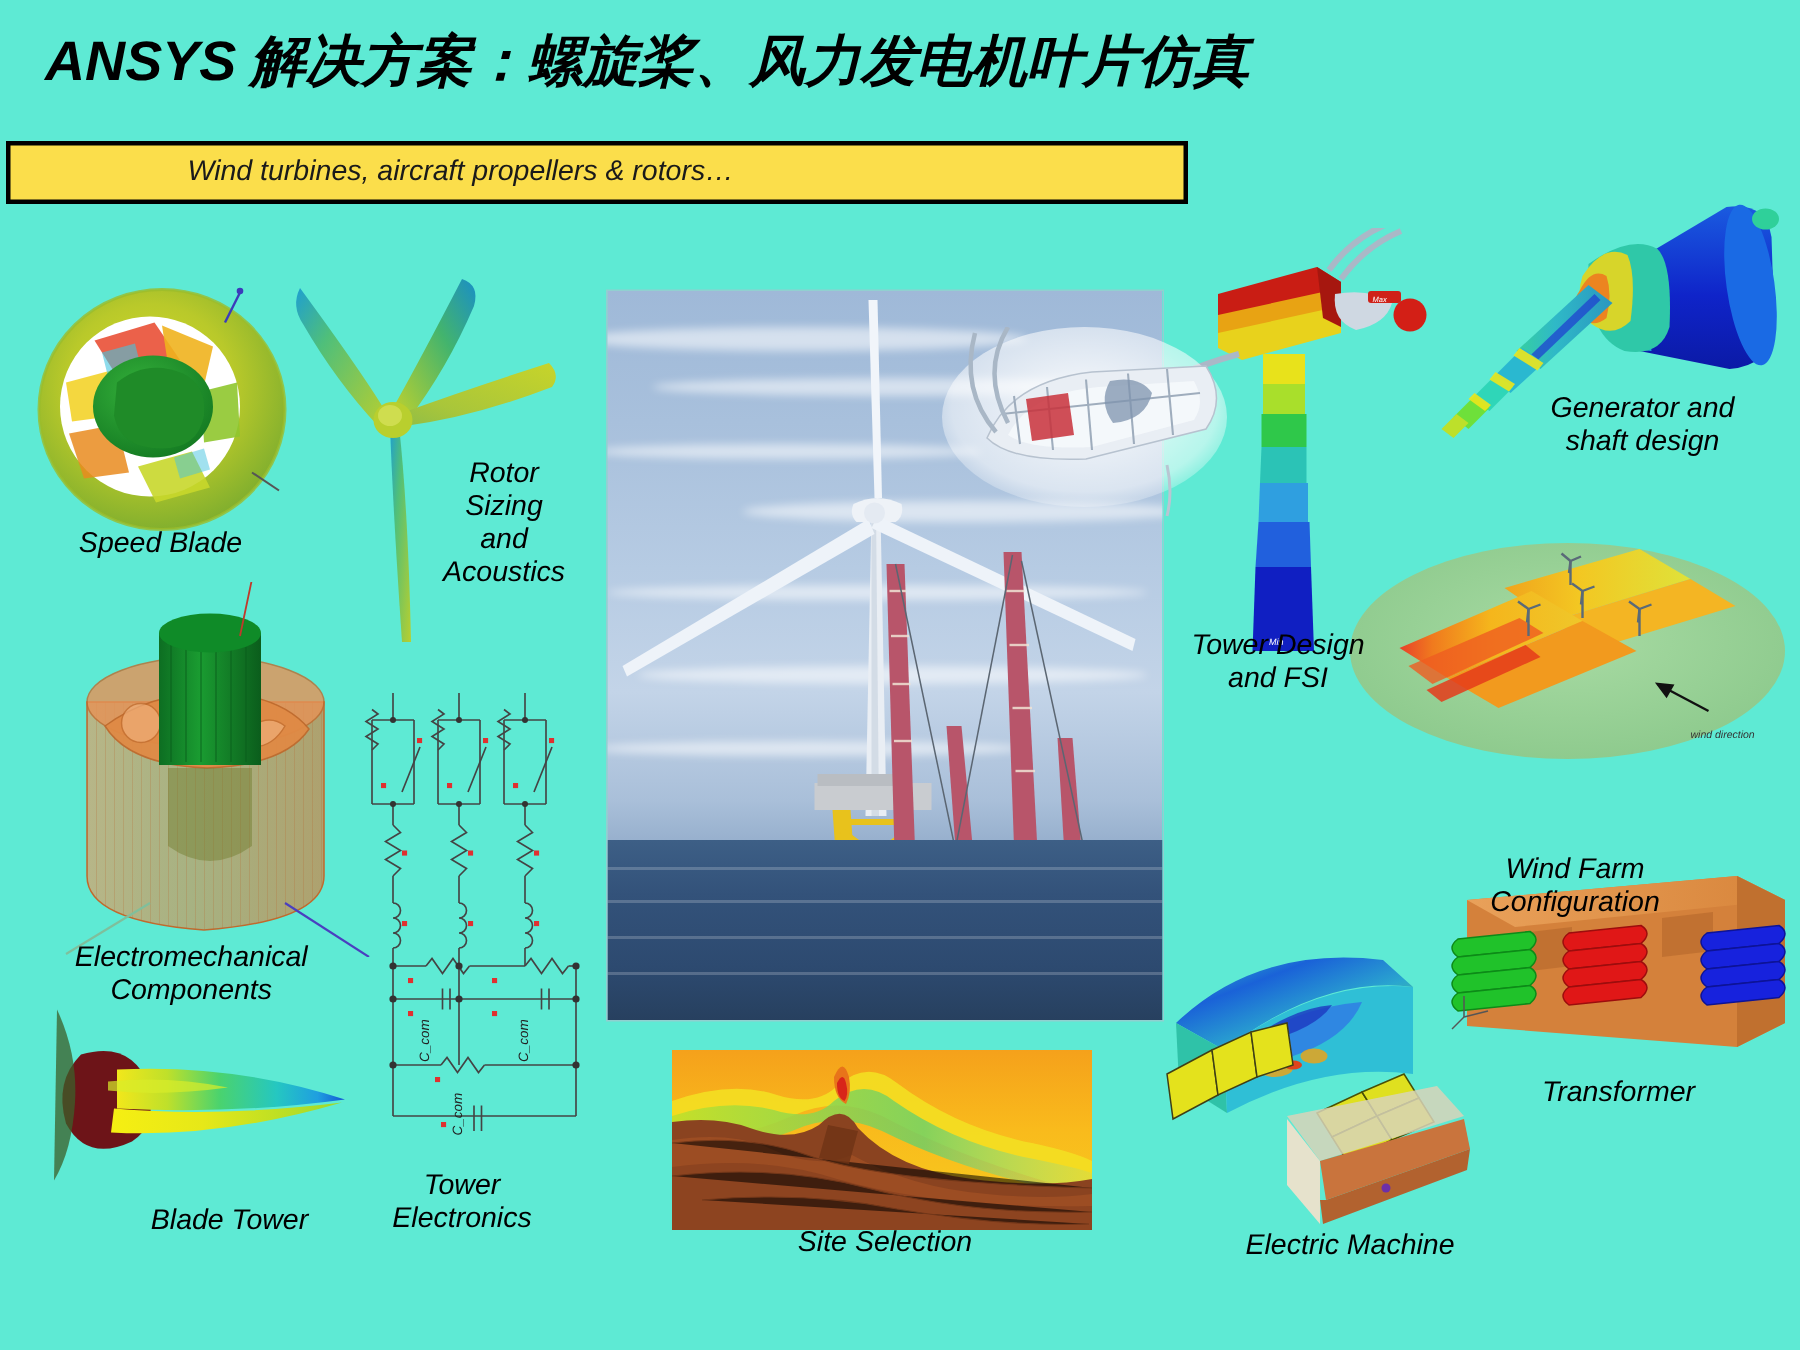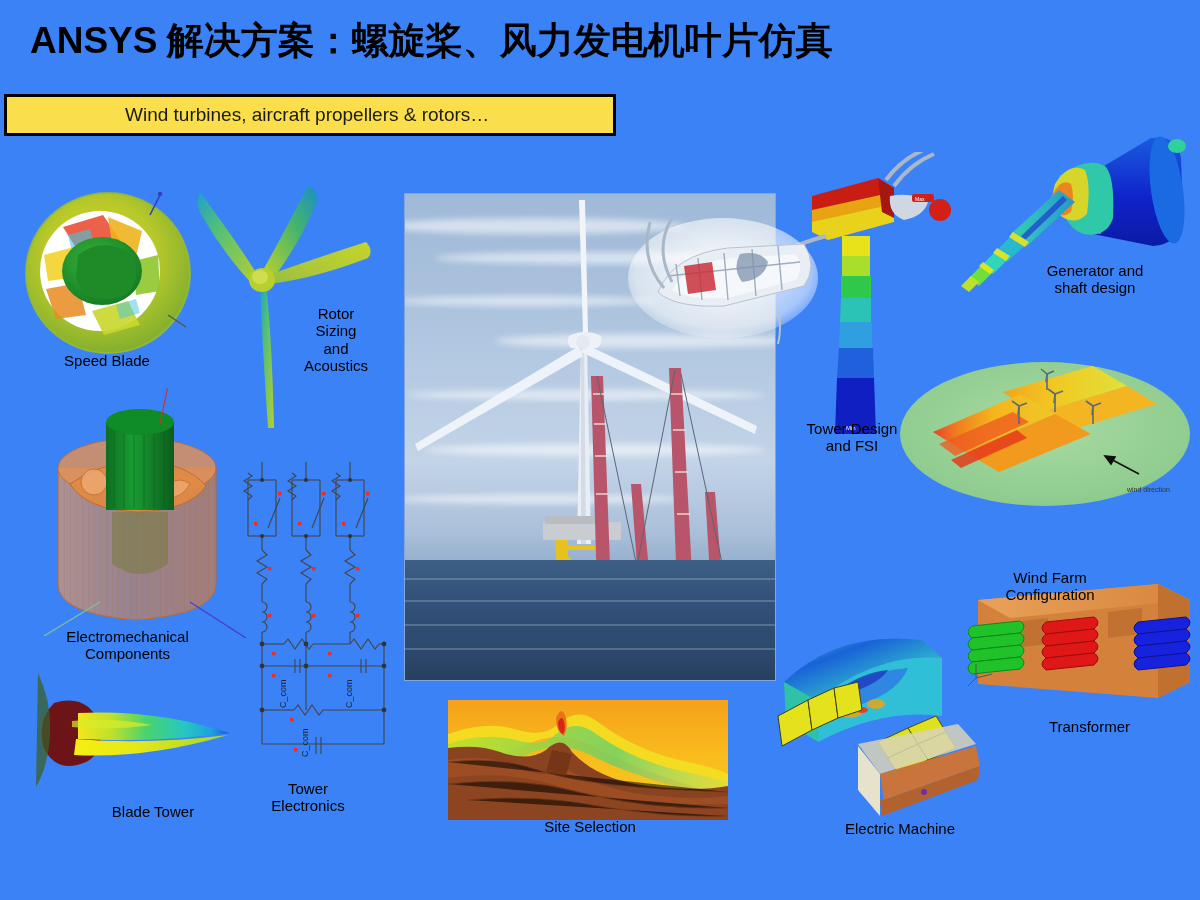--- a/index.html
+++ b/index.html
@@ -4,23 +4,24 @@
 <style>
   html, body {
     margin: 0;
     padding: 0;
     background: #ffffff;
   }
   #slide {
     position: relative;
     width: 1200px;
     height: 900px;
-    background: #3b82f6;
+    background: #5eead4;
     overflow: hidden;
     font-family: "Liberation Sans", sans-serif;
+    font-style: italic;
   }
   
   #title {
     position: absolute;
     left: 30px;
     top: 16px;
     font-size: 37px;
     font-weight: bold;
     color: #000000;
     letter-spacing: 0px;
@@ -29,39 +30,39 @@
   }
   #title .latin {
     font-family: "Liberation Sans", sans-serif;
     font-weight: bold;
   }
   
   #banner {
     position: absolute;
     left: 4px;
     top: 94px;
-    width: 612px;
+    width: 788px;
     height: 42px;
     background: #FBDE4B;
     border: 3px solid #000000;
     box-sizing: border-box;
   }
   #banner-text {
     position: absolute;
     left: 118px;
     top: 50%;
     transform: translateY(-50%);
     font-size: 19px;
     color: #1a1a1a;
     white-space: nowrap;
   }
   
   .caption {
     position: absolute;
-    font-size: 15px;
+    font-size: 19px;
     color: #000000;
     text-align: center;
     line-height: 1.16;
     white-space: pre-line;
     z-index: 30;
   }
   
   .fig { position: absolute; }
   .fig svg, .fig canvas { display: block; }
 

